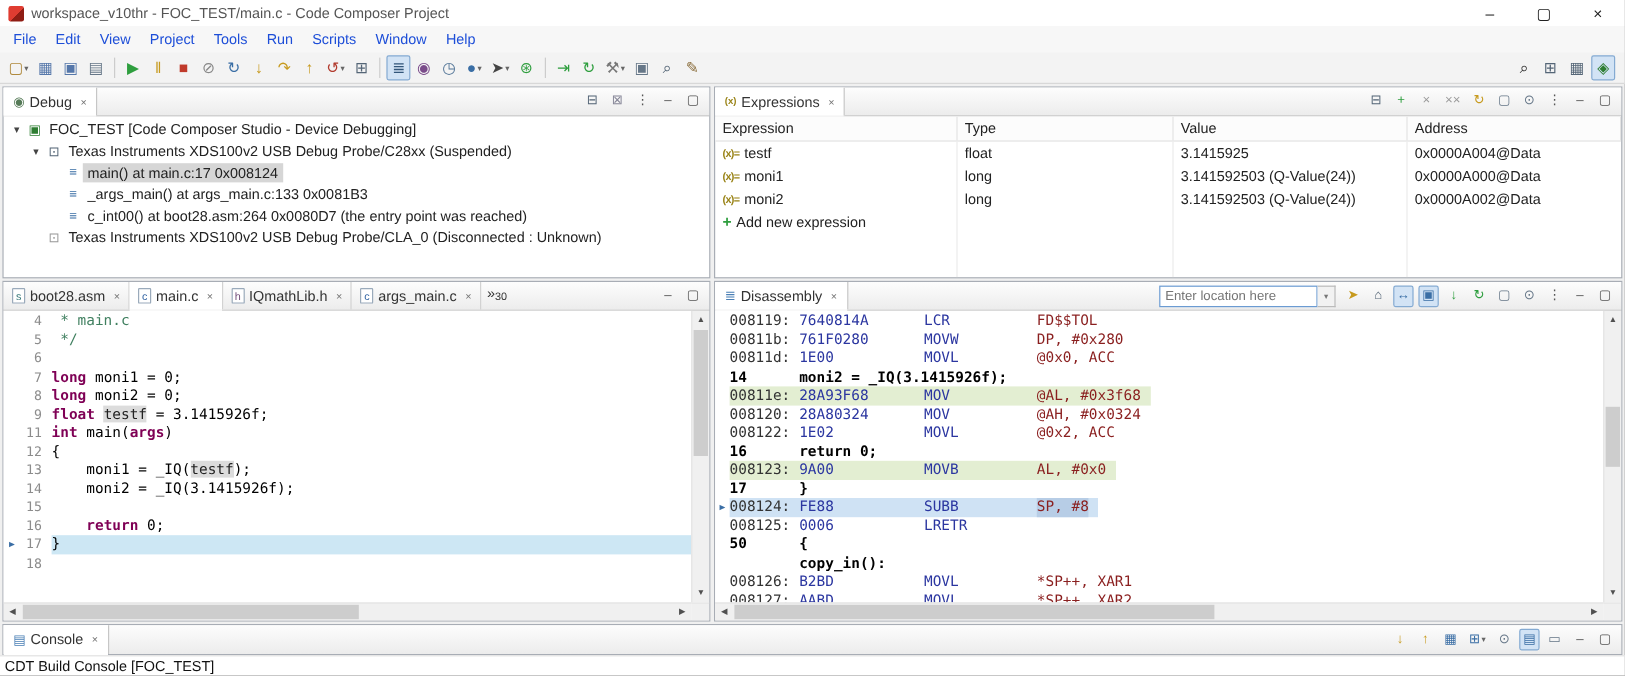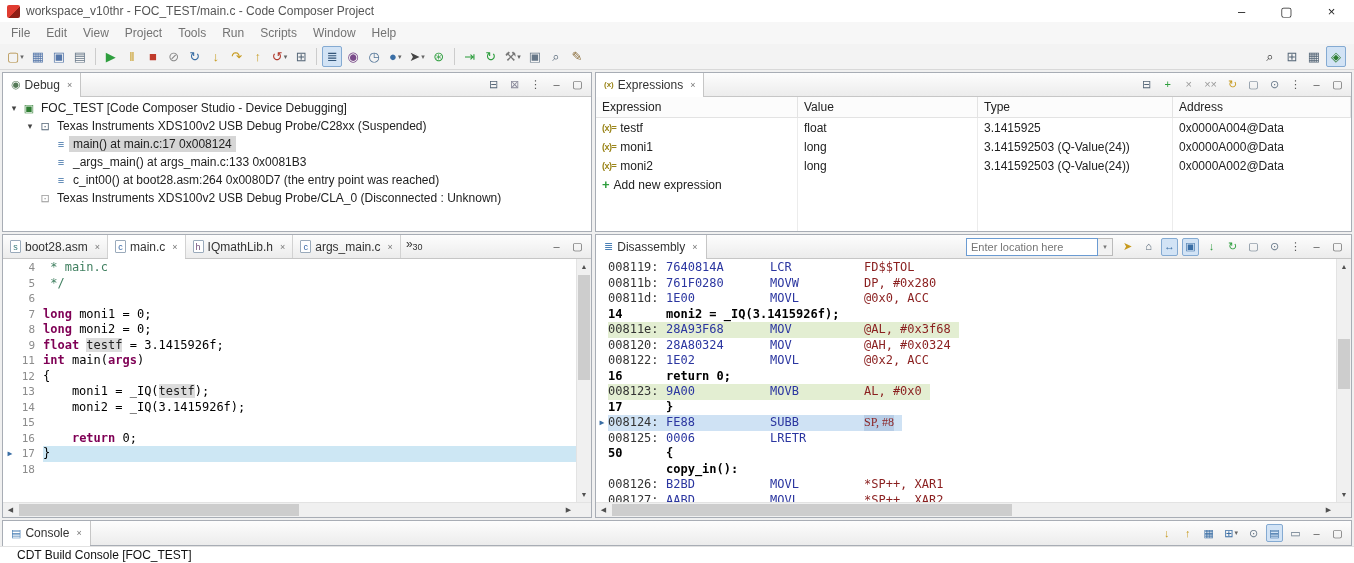--- a/index.html
+++ b/index.html
@@ -6,21 +6,21 @@
   html,body{background:#9a9a9a;}
   #window{position:relative;width:1354px;height:563px;background:#f0f0f0;font-family:"Liberation Sans",sans-serif;font-size:12px;color:#222;overflow:hidden;}
   
   .titlebar{position:absolute;top:0;left:0;width:100%;height:22px;background:#fff;display:flex;align-items:center;}
   .ccs-logo{width:13px;height:13px;margin:0 6px 0 7px;background:linear-gradient(135deg,#e03c31 55%,#8f1d14 55%);border-radius:2px;flex:0 0 13px;}
   .title-text{font-size:12px;color:#555;white-space:nowrap;}
   .win-controls{margin-left:auto;display:flex;height:100%;}
   .win-btn{width:45px;display:flex;align-items:center;justify-content:center;font-size:13px;color:#222;}
   
   .menubar{position:absolute;top:22px;left:0;width:100%;height:22px;background:#f7f7f7;display:flex;align-items:center;padding-left:3px;}
-  .menu-item{padding:2px 8px;color:#737373;}
+  .menu-item{padding:2px 8px;color:#1d4ed8;}
   
   .toolbar{position:absolute;top:44px;left:0;width:100%;height:26px;background:#f3f3f3;border-bottom:1px solid #d8d8d8;display:flex;align-items:center;padding:0 4px;}
   .tb-left{display:flex;align-items:center;gap:1px;}
   .tb-right{margin-left:auto;display:flex;align-items:center;gap:2px;padding-right:4px;}
   .icon-btn{height:21px;min-width:20px;display:inline-flex;align-items:center;justify-content:center;padding:0 2px;border:1px solid transparent;border-radius:2px;}
   .icon-btn.active{background:#d2e3f5;border-color:#84aad2;}
   .icon-btn .glyph{font-size:13px;line-height:1;}
   .hdr-icons .icon-btn{height:18px;min-width:17px;}
   .hdr-icons .glyph{font-size:11px;}
   .dd{font-size:7px;color:#666;margin-left:1px;}
@@ -37,21 +37,21 @@
   .dis-ic{color:#4a7fb5;}
   .cons-ic{color:#4a7fb5;}
   .tab-x{font-size:9px;color:#777;margin-left:3px;}
   .hdr-icons{margin-left:auto;display:flex;align-items:center;gap:4px;padding-right:5px;}
   .debug-panel{left:2px;top:72px;width:590px;height:160px;}
   .expr-panel{left:595px;top:72px;width:757px;height:160px;}
   .editor-panel{left:2px;top:234px;width:590px;height:284px;}
   .disasm-panel{left:595px;top:234px;width:757px;height:284px;}
   .console-panel{left:2px;top:520px;width:1350px;height:26px;}
   .console-panel .phdr{border-bottom:none;}
-  .statusline{position:absolute;left:0;top:546px;width:100%;height:17px;background:#fff;border-top:1px solid #e2e2e2;display:flex;align-items:center;padding-left:17px;color:#111;}
+  .statusline{position:absolute;left:0;top:546px;width:100%;height:17px;background:#fff;border-top:1px solid #e2e2e2;display:flex;align-items:center;padding-left:4px;color:#111;}
   
   .tree{flex:1;overflow:hidden;padding-top:2px;}
   .tree-row{height:18px;display:flex;align-items:center;white-space:nowrap;}
   .twisty{width:14px;flex:0 0 14px;text-align:center;font-size:9px;color:#444;}
   .node-icon{width:16px;flex:0 0 16px;text-align:center;font-size:11px;}
   .tree-label{padding:1px 4px;}
   .tree-label.selected{background:#d6d6d6;}
   
   .expr-table{flex:1;position:relative;overflow:hidden;}
   .expr-hdr{display:grid;grid-template-columns:202px 180px 195px 1fr;height:21px;border-bottom:1px solid #e3e3e3;background:#fcfcfc;}
@@ -104,21 +104,21 @@
   .da-area{flex:1;font-family:"DejaVu Sans Mono",monospace;font-size:12px;overflow:hidden;background:#fff;padding-top:1px;min-width:0;}
   .da-line{height:15.5px;line-height:15.5px;white-space:pre;display:flex;}
   .da-ptr{flex:0 0 12px;font-size:8px;color:#3a6ea5;text-align:center;}
   .da-content{display:inline-flex;padding-right:8px;}
   .da-line.green .da-content{background:#e3eed2;}
   .da-line.current .da-content{background:#cfe2f4;}
   .da-addr{width:58px;color:#333;flex:0 0 58px;}
   .da-op{width:104px;color:#2b36a0;flex:0 0 104px;}
   .da-mn{width:94px;color:#2b36a0;flex:0 0 94px;}
   .da-operand{color:#8a1f1f;}
-  .da-operand.sel{background:#b7cde6;font-family:Liberation Serif, serif;}
+  .da-operand.sel{background:#b7cde6;}
   .da-line.srcline{font-weight:bold;}
   .da-line.srcline .da-addr{color:#000;}
   .da-src{color:#000;}
 </style>
 </head>
 <body>
 
 <div id="window">
 
   <div class="titlebar">
@@ -343,22 +343,22 @@
             <span class="glyph" style="color: rgb(85, 85, 85);">–</span>
           </span>
           <span class="icon-btn">
             <span class="glyph" style="color: rgb(85, 85, 85);">▢</span>
           </span>
         </div>
     </div>
     <div class="expr-table">
       <div class="expr-hdr">
           <div class="cell">Expression</div>
+          <div class="cell">Type</div>
           <div class="cell">Value</div>
-          <div class="cell">Type</div>
           <div class="cell">Address</div>
         </div>
       <div class="expr-body">
           <div class="expr-row">
             <div class="cell">
               <span class="x-icon">(x)=</span>
               <span>testf</span>
             </div>
             <div class="cell">float</div>
             <div class="cell">3.1415925</div>

